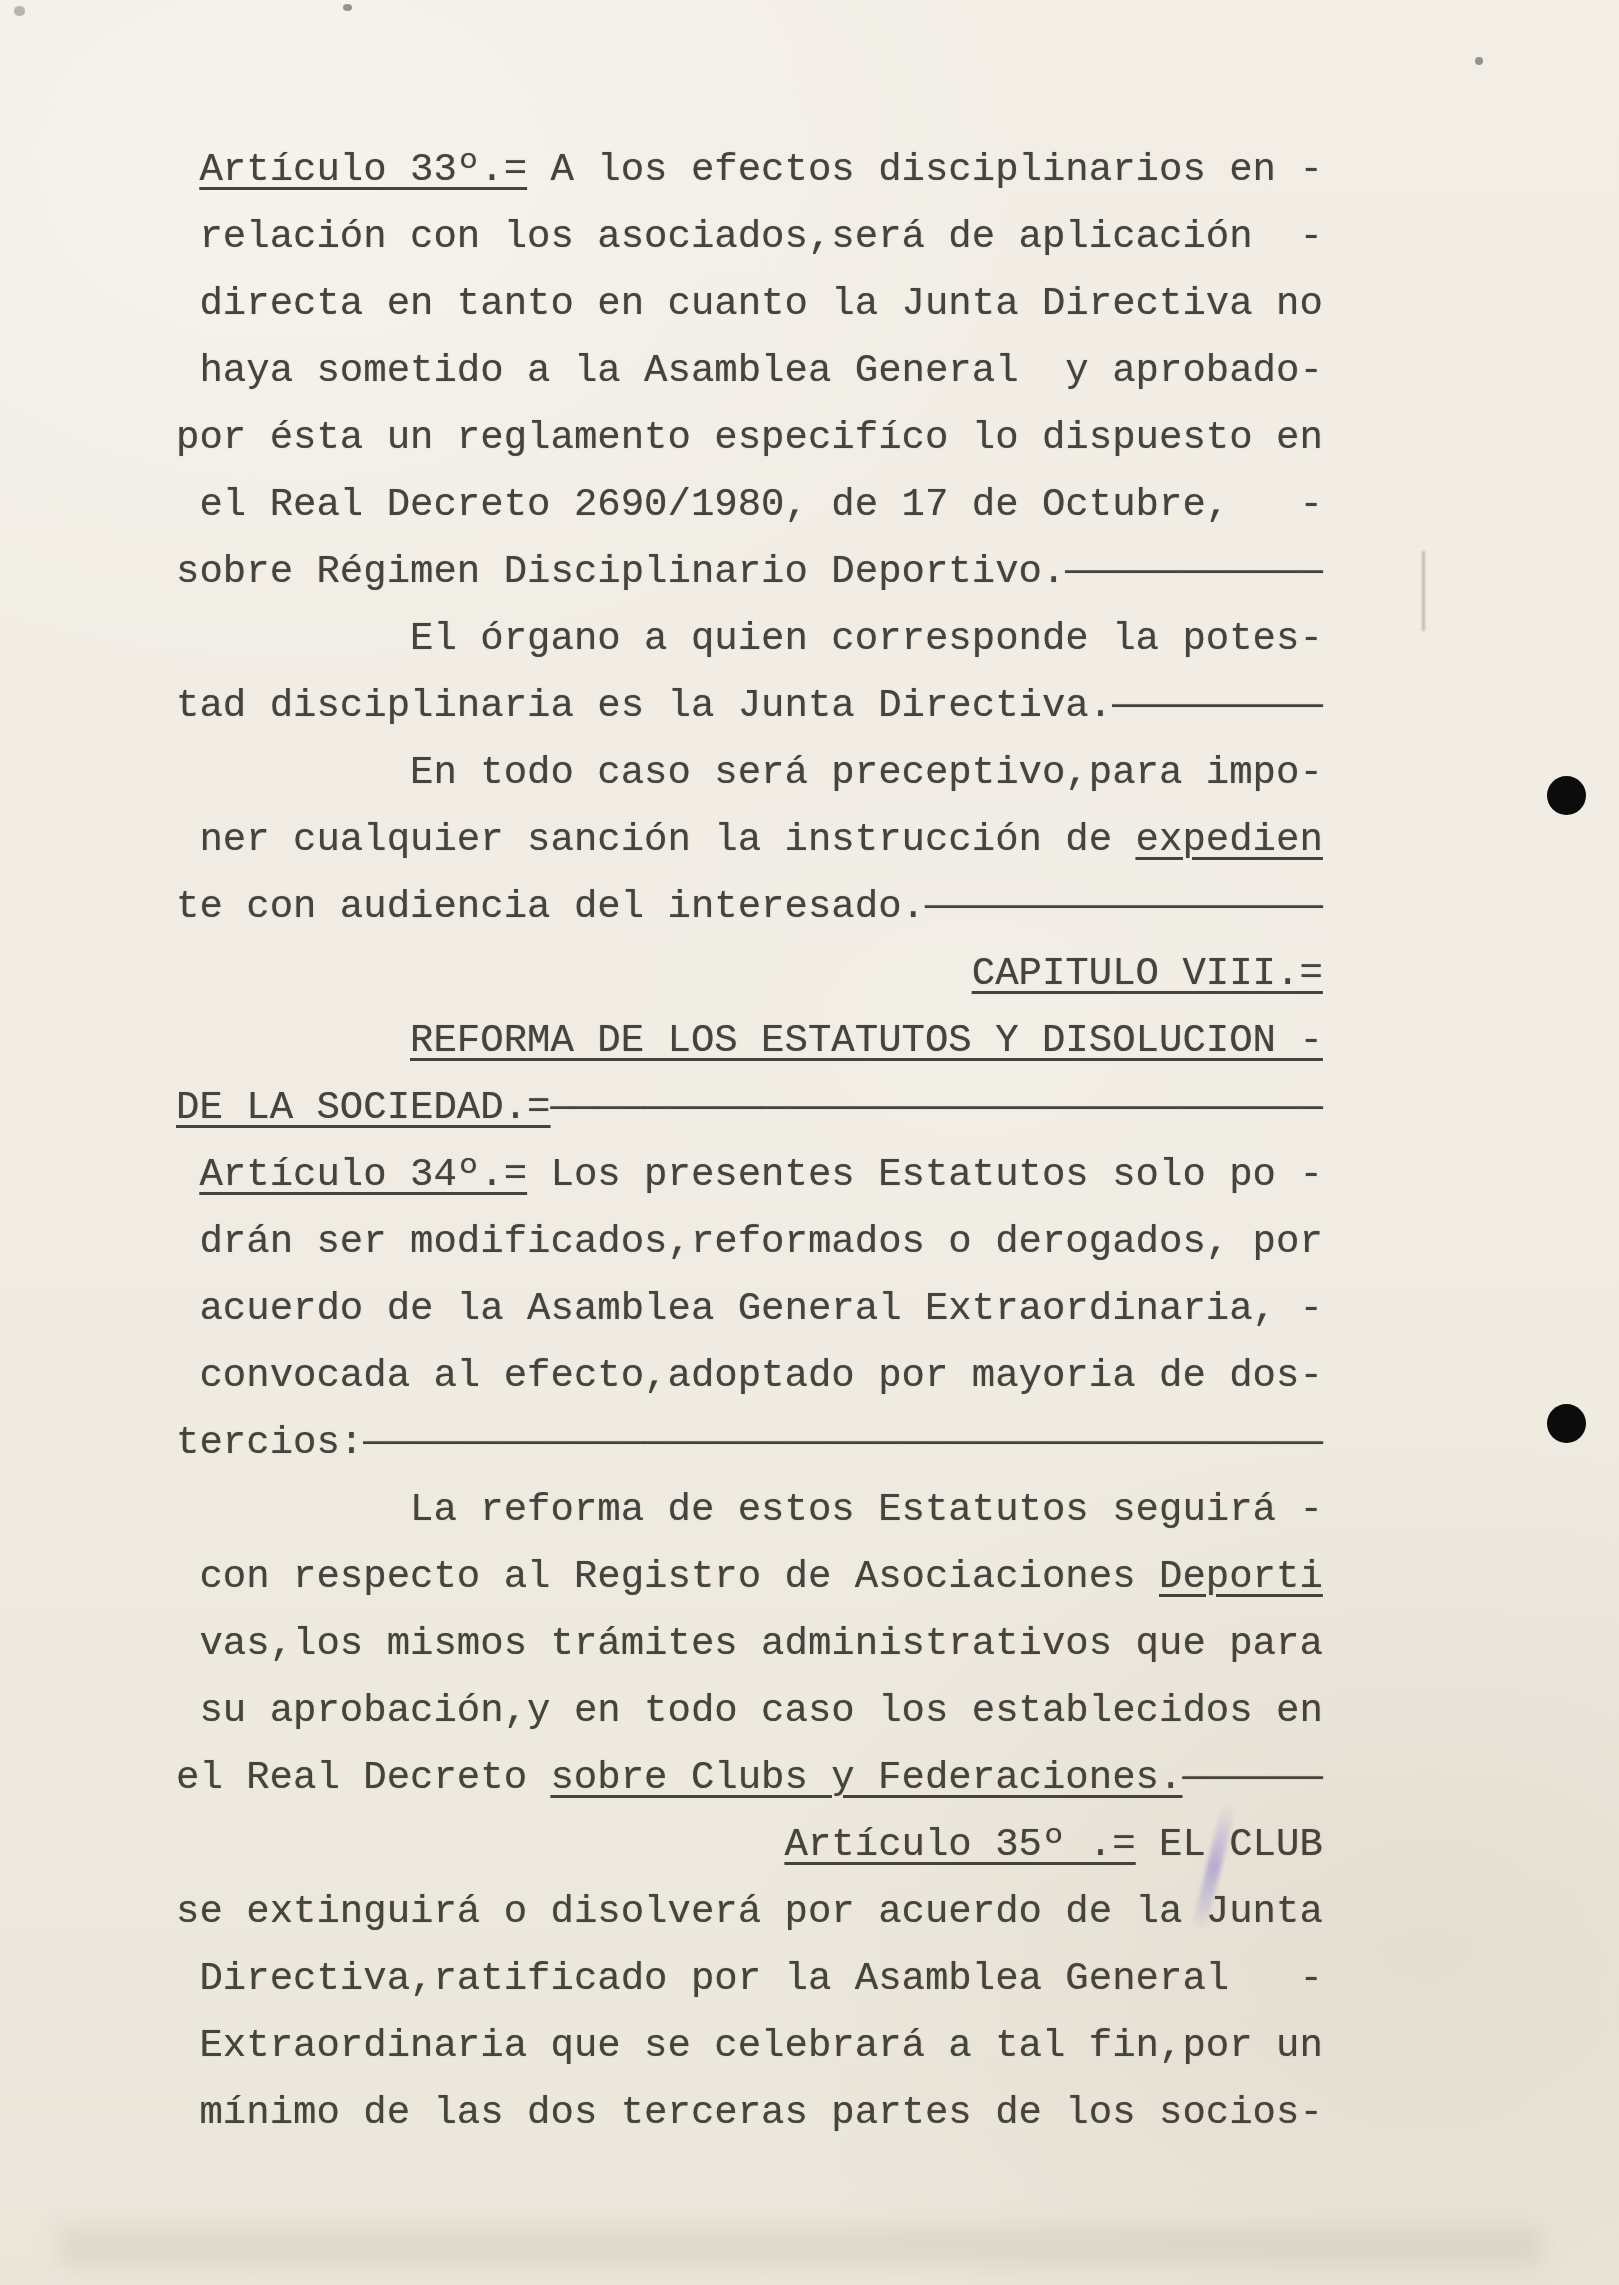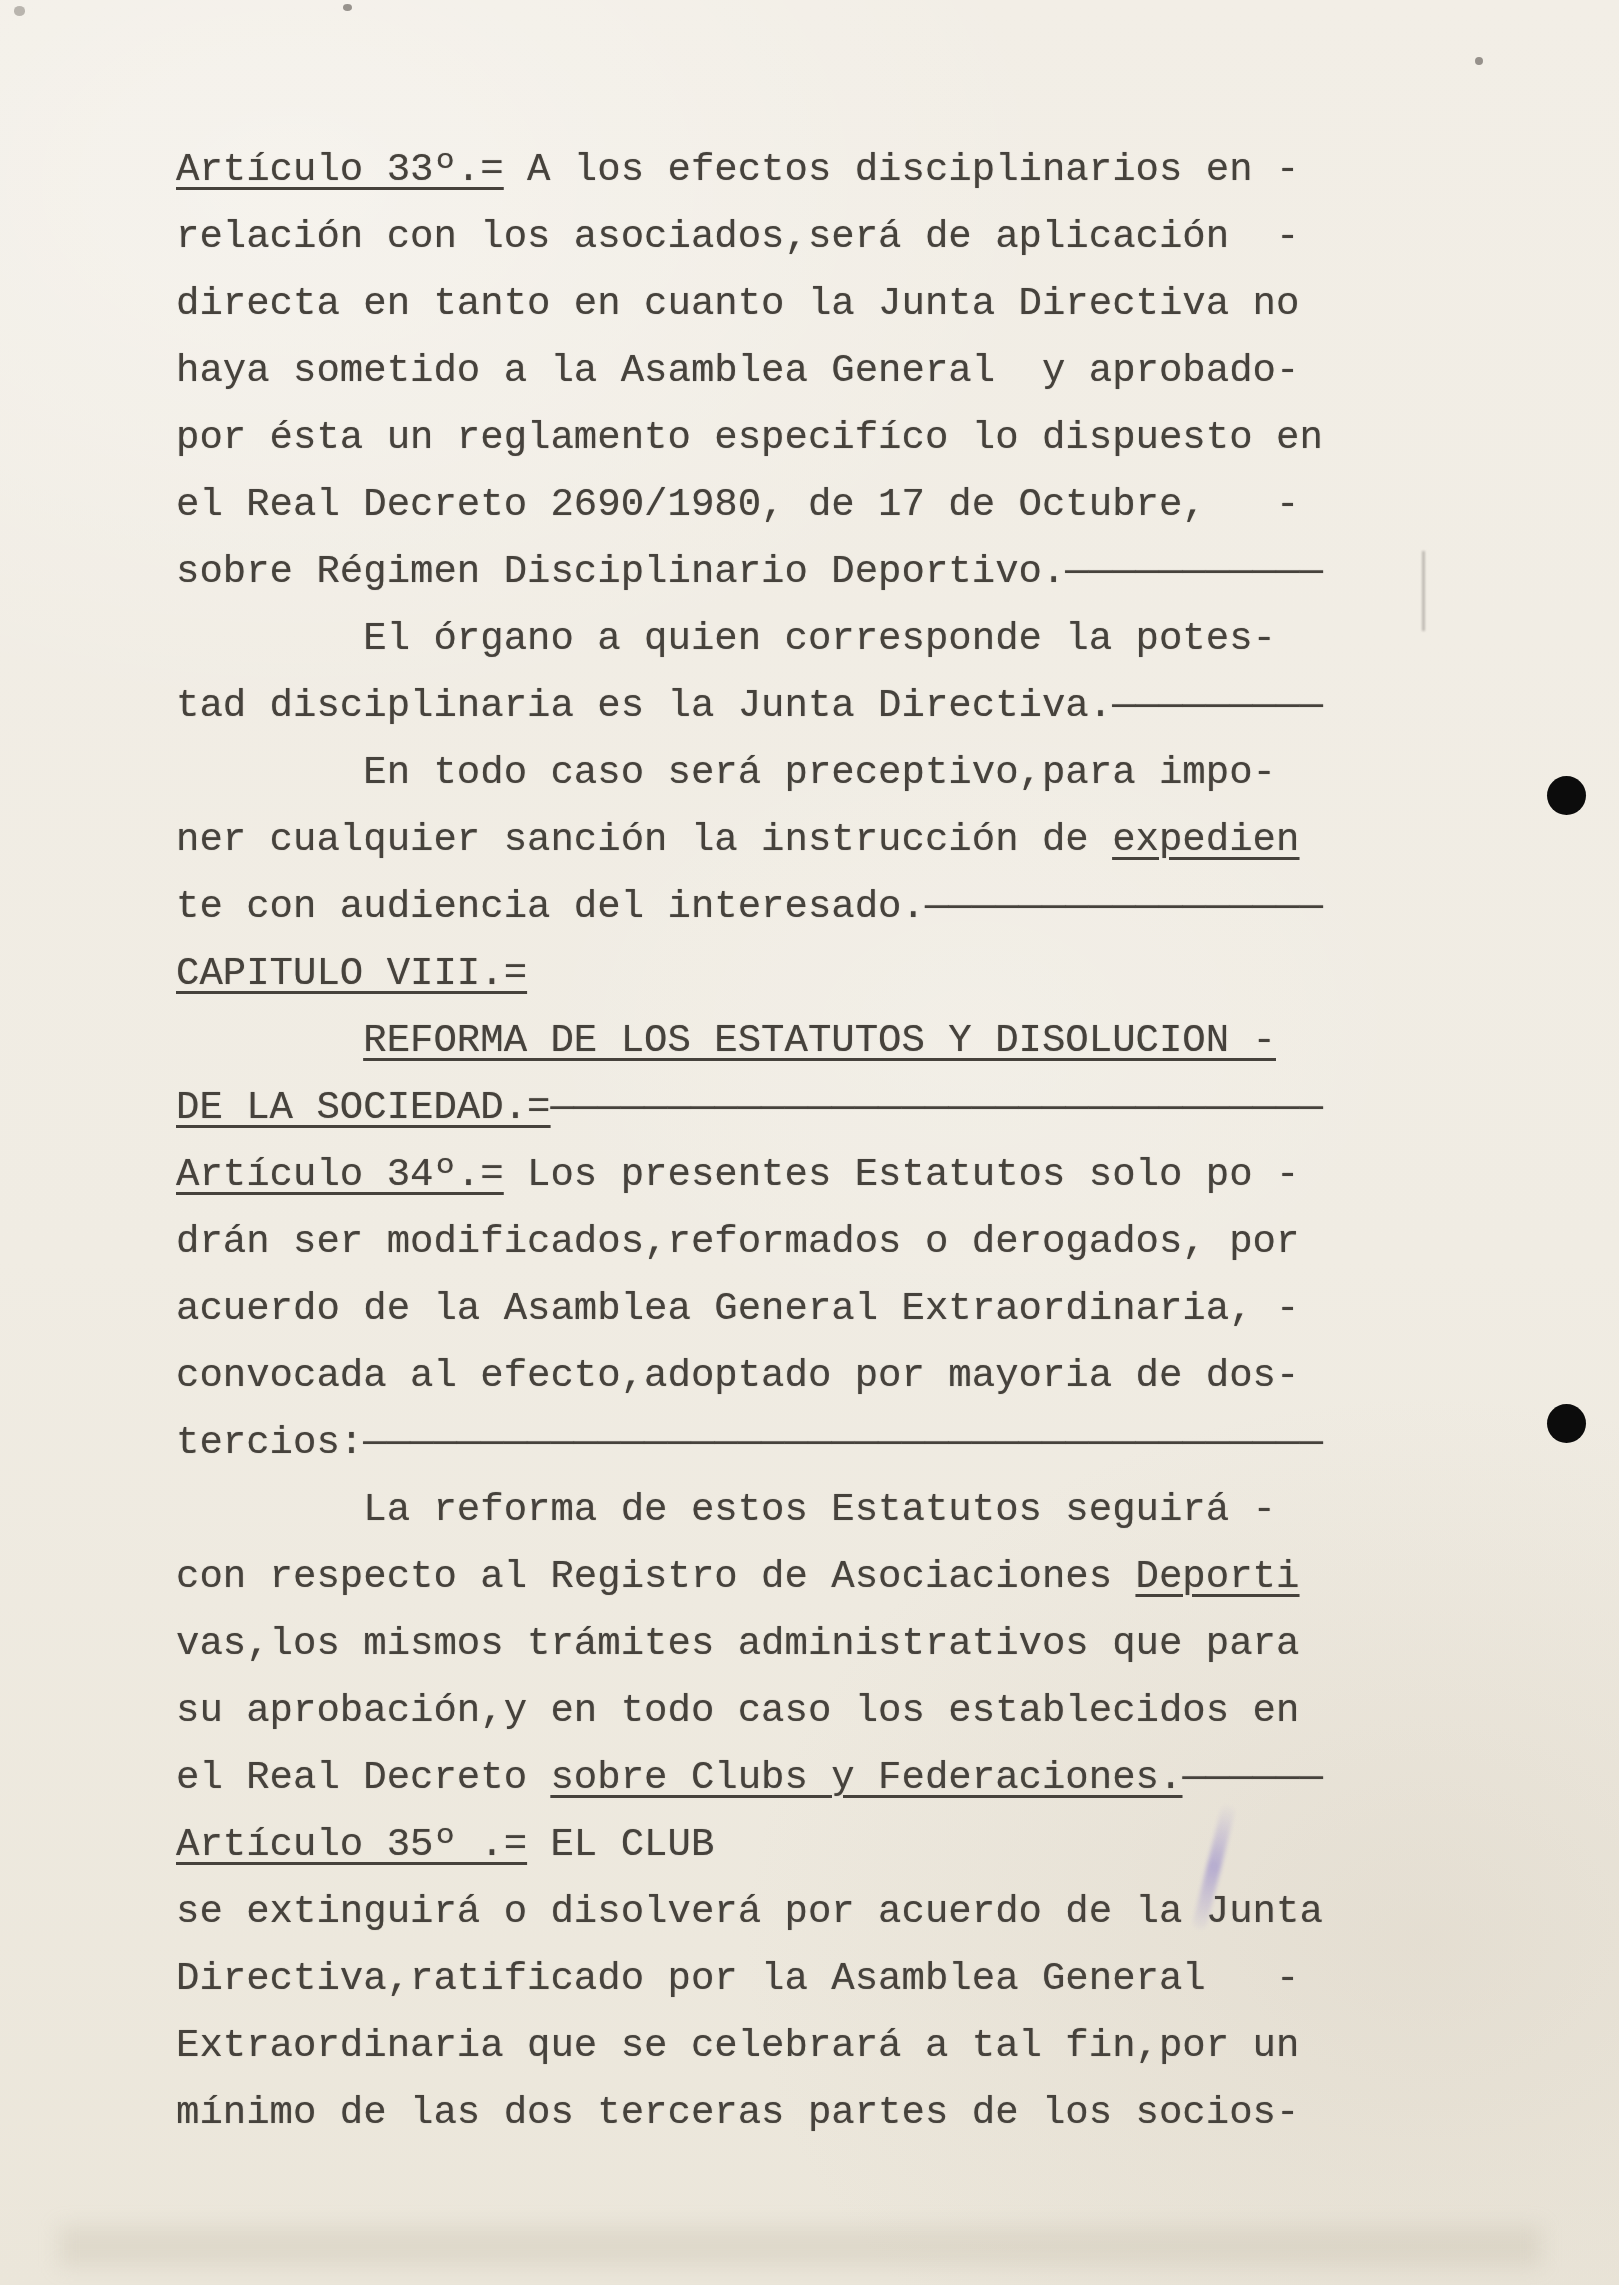--- a/index.html
+++ b/index.html
@@ -10,20 +10,21 @@
     overflow:hidden;
   }
   .page {
     position:relative;
     width:1620px; height:2285px;
     background:
       radial-gradient(ellipse 1268px 878px at 18% 8%, rgba(255,255,255,0.30), transparent 62%),
       radial-gradient(ellipse 975px 780px at 88% 85%, rgba(206,196,180,0.28), transparent 70%),
       radial-gradient(ellipse 683px 488px at 60% 45%, rgba(255,255,255,0.12), transparent 70%),
       linear-gradient(180deg, #f2eee6 0%, #f0ece3 55%, #ebe6da 100%);
+    text-align: right;
   }
   .text-block {
     position:absolute;
     left:176px; top:137px;
     font-size:39px;
     line-height:67px;
     color:#46423c;
     white-space:pre;
     text-shadow:0 0 1px rgba(70,66,60,0.55);
   }

